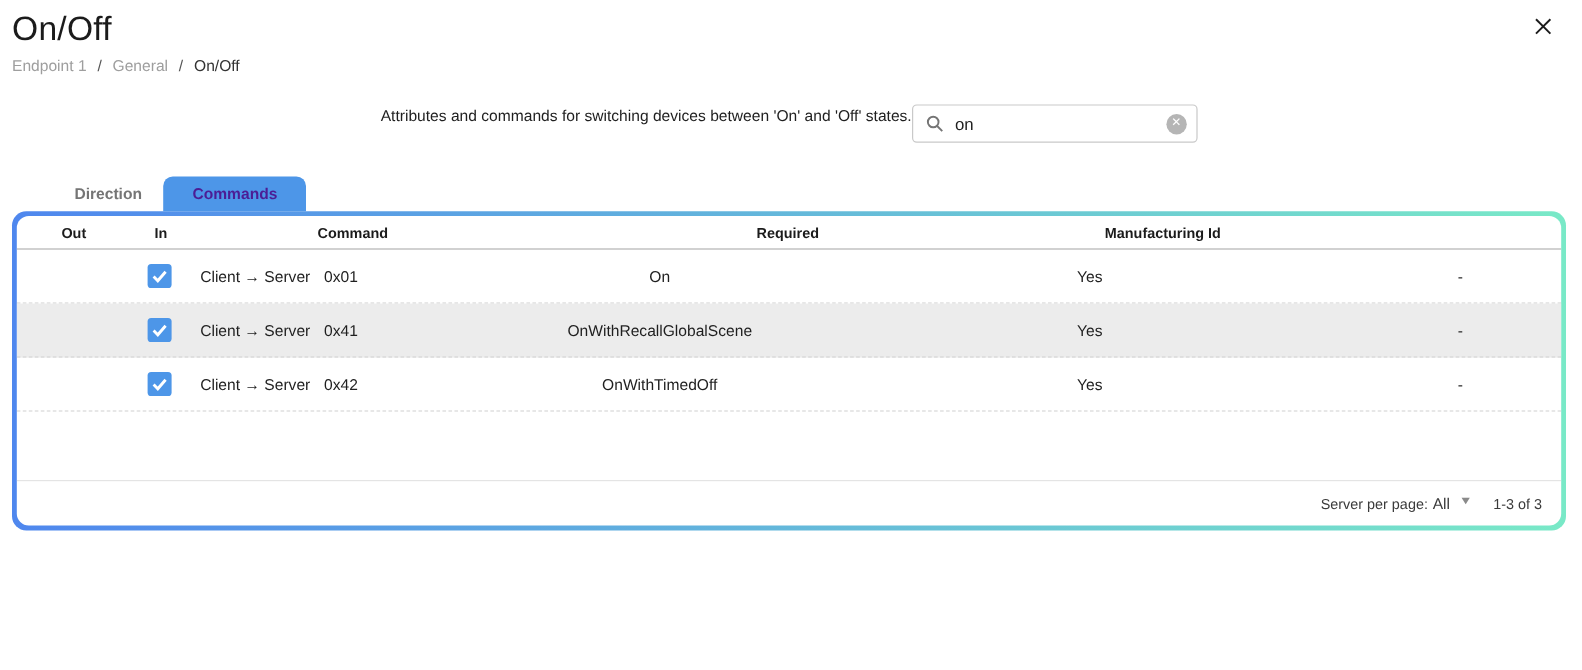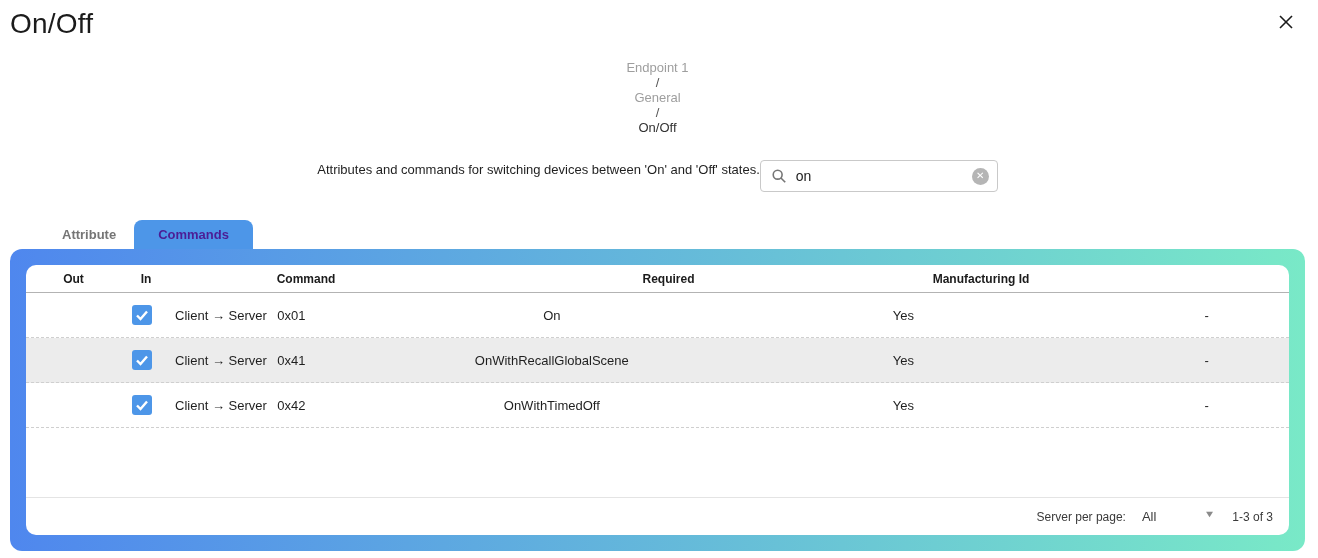--- a/index.html
+++ b/index.html
@@ -16,21 +16,21 @@
     font-family:"Liberation Sans","DejaVu Sans",sans-serif;color:var(--text);overflow:hidden;}
   .page{position:relative;width:1318px;height:558px;padding:8px 13px 0 10px;}
 
   
   .close-btn{position:absolute;top:12px;right:22px;background:none;border:none;cursor:pointer;
     width:20px;height:20px;display:flex;align-items:center;justify-content:center;padding:0;}
   .close-btn svg{width:16px;height:16px;stroke:#1b1b1b;stroke-width:1.6;}
 
   
   h1{font-size:28px;font-weight:400;color:#1b1b1b;letter-spacing:.2px;}
-  .breadcrumb{margin-top:20px;font-size:13px;display:flex;align-items:center;flex-direction:column;}
+  .breadcrumb{margin-top:7px;font-size:13px;display:flex;align-items:center;}
   .breadcrumb .crumb{color:var(--crumb);cursor:pointer;}
   .breadcrumb .crumb.current{color:#333;cursor:default;}
   .breadcrumb .sep{color:#555;margin:0 9px;}
 
   
   .info-row{margin-top:25px;display:flex;justify-content:center;align-items:flex-start;}
   .description{font-size:13px;line-height:19px;color:#1f1f1f;}
   .description b{font-weight:700;}
   .search-box{width:238px;height:32px;border:1px solid #c9c9c9;border-radius:4px;
     display:flex;align-items:center;padding:0 8px 0 10px;background:#fff;}
@@ -41,21 +41,21 @@
     display:flex;align-items:center;justify-content:center;font-size:10px;line-height:1;
     cursor:pointer;flex:0 0 auto;user-select:none;}
 
   
   .tabs{margin-top:27px;display:flex;align-items:flex-end;padding-left:34px;height:30px;}
   .tab{font-size:13px;font-weight:700;color:var(--gray);padding:8px 18px;cursor:pointer;
     border-radius:8px 8px 0 0;line-height:13px;}
   .tab.active{background:var(--accent);color:#4c1d95;padding:8px 24px;}
 
   
-  .table-border{margin-right:0;border-radius:12px;padding:16px;height:302px;
+  .table-border{margin-right:0;border-radius:12px;padding:4px;height:266px;
     background:linear-gradient(90deg,var(--g1),var(--g2));}
   .table-inner{background:#fff;border-radius:10px;height:100%;display:flex;
     flex-direction:column;overflow:hidden;}
 
   .thead{display:flex;align-items:center;height:28px;border-bottom:1px solid #b3b3b3;
     font-size:12px;font-weight:700;color:#1b1b1b;flex:0 0 auto;}
   .tr{display:flex;align-items:center;height:45px;border-bottom:1px dashed #cfcfcf;
     font-size:13px;color:#1f1f1f;flex:0 0 auto;}
   .tr.striped{background:var(--stripe);}
   .th,.td{display:flex;align-items:center;justify-content:center;height:100%;}
@@ -69,21 +69,21 @@
 
   .checkbox{width:20px;height:20px;border-radius:3px;background:var(--accent);
     display:flex;align-items:center;justify-content:center;cursor:pointer;}
   .checkbox svg{width:14px;height:14px;stroke:#fff;stroke-width:2.4;fill:none;}
 
   .spacer{flex:1 1 auto;}
 
   
   .pagination{flex:0 0 auto;height:38px;border-top:1px solid #e4e4e4;display:flex;
     align-items:center;justify-content:flex-end;padding-right:16px;font-size:12px;color:#3a3a3a;}
-  .rpp-value{display:flex;align-items:flex-start;margin-left:16px;cursor:pointer;font-size:13px;color:#3a3a3a;gap:40px;}
+  .rpp-value{display:flex;align-items:flex-start;margin-left:4px;cursor:pointer;font-size:13px;color:#3a3a3a;}
   .caret{font-size:9px;color:#8a8a8a;margin-left:9px;transform:scaleX(1.3);}
   .range{margin-left:18px;}
 </style>
 </head>
 <body>
 
 <div class="page">
 
   <button class="close-btn">
     <svg viewBox="0 0 16 16">
@@ -110,21 +110,21 @@
       <svg class="mag" viewBox="0 0 18 18">
         <circle cx="7.5" cy="7.5" r="5"></circle>
           <line x1="11.2" y1="11.2" x2="16" y2="16"></line>
       </svg>
       <input type="text" value="on" style="">
       <span class="clear-btn">✕</span>
     </div>
   </div>
 
   <div class="tabs">
-    <div class="tab">Attribute</div>
+    <div class="tab">Direction</div>
     <div class="tab active">Commands</div>
   </div>
 
   <div class="table-border">
     <div class="table-inner">
 
       <div class="thead">
         <div class="th c-out">Out</div>
         <div class="th c-in">In</div>
         <div class="th c-cmd">Command</div>

